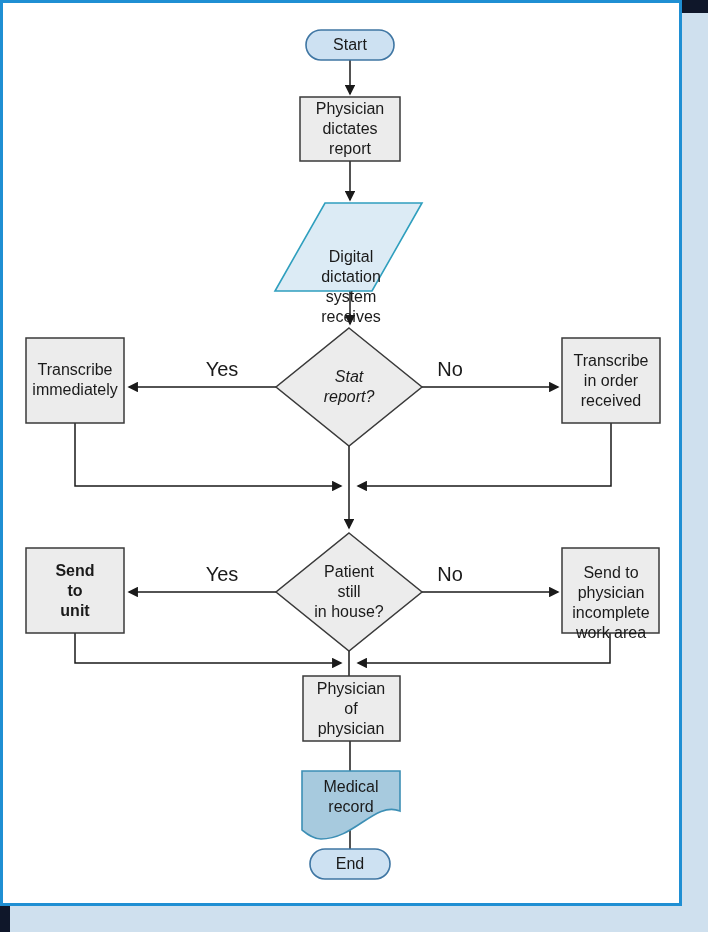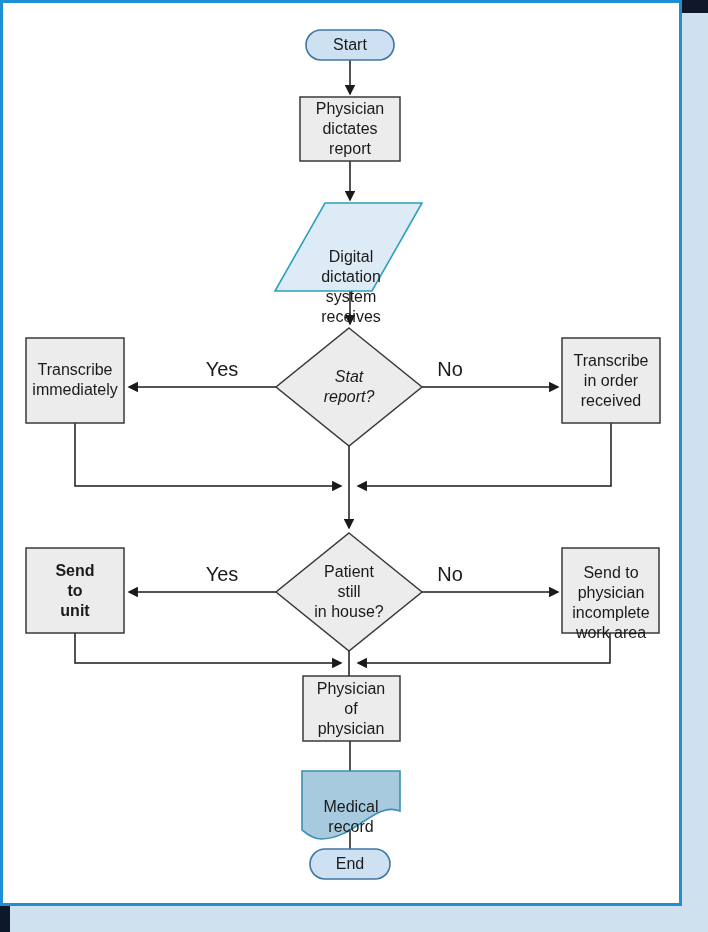--- a/index.html
+++ b/index.html
@@ -99,17 +99,17 @@
     <div class="label" style="left:72px; top:588px;font-weight:bold;">Send
 to
 unit</div>
     <div class="label" style="left:608px; top:588px;margin-top:12px;">Send to
 physician
 incomplete
 work area</div>
     <div class="label" style="left:348px; top:706px;">Physician
 of
 physician</div>
-    <div class="label" style="left:348px; top:814px;">Medical
+    <div class="label" style="left:348px; top:794px;">Medical
 record</div>
     <div class="label" style="left:347px; top:861px;text-align:center;">End</div>
   </div>
 </div>
 
 </body></html>

